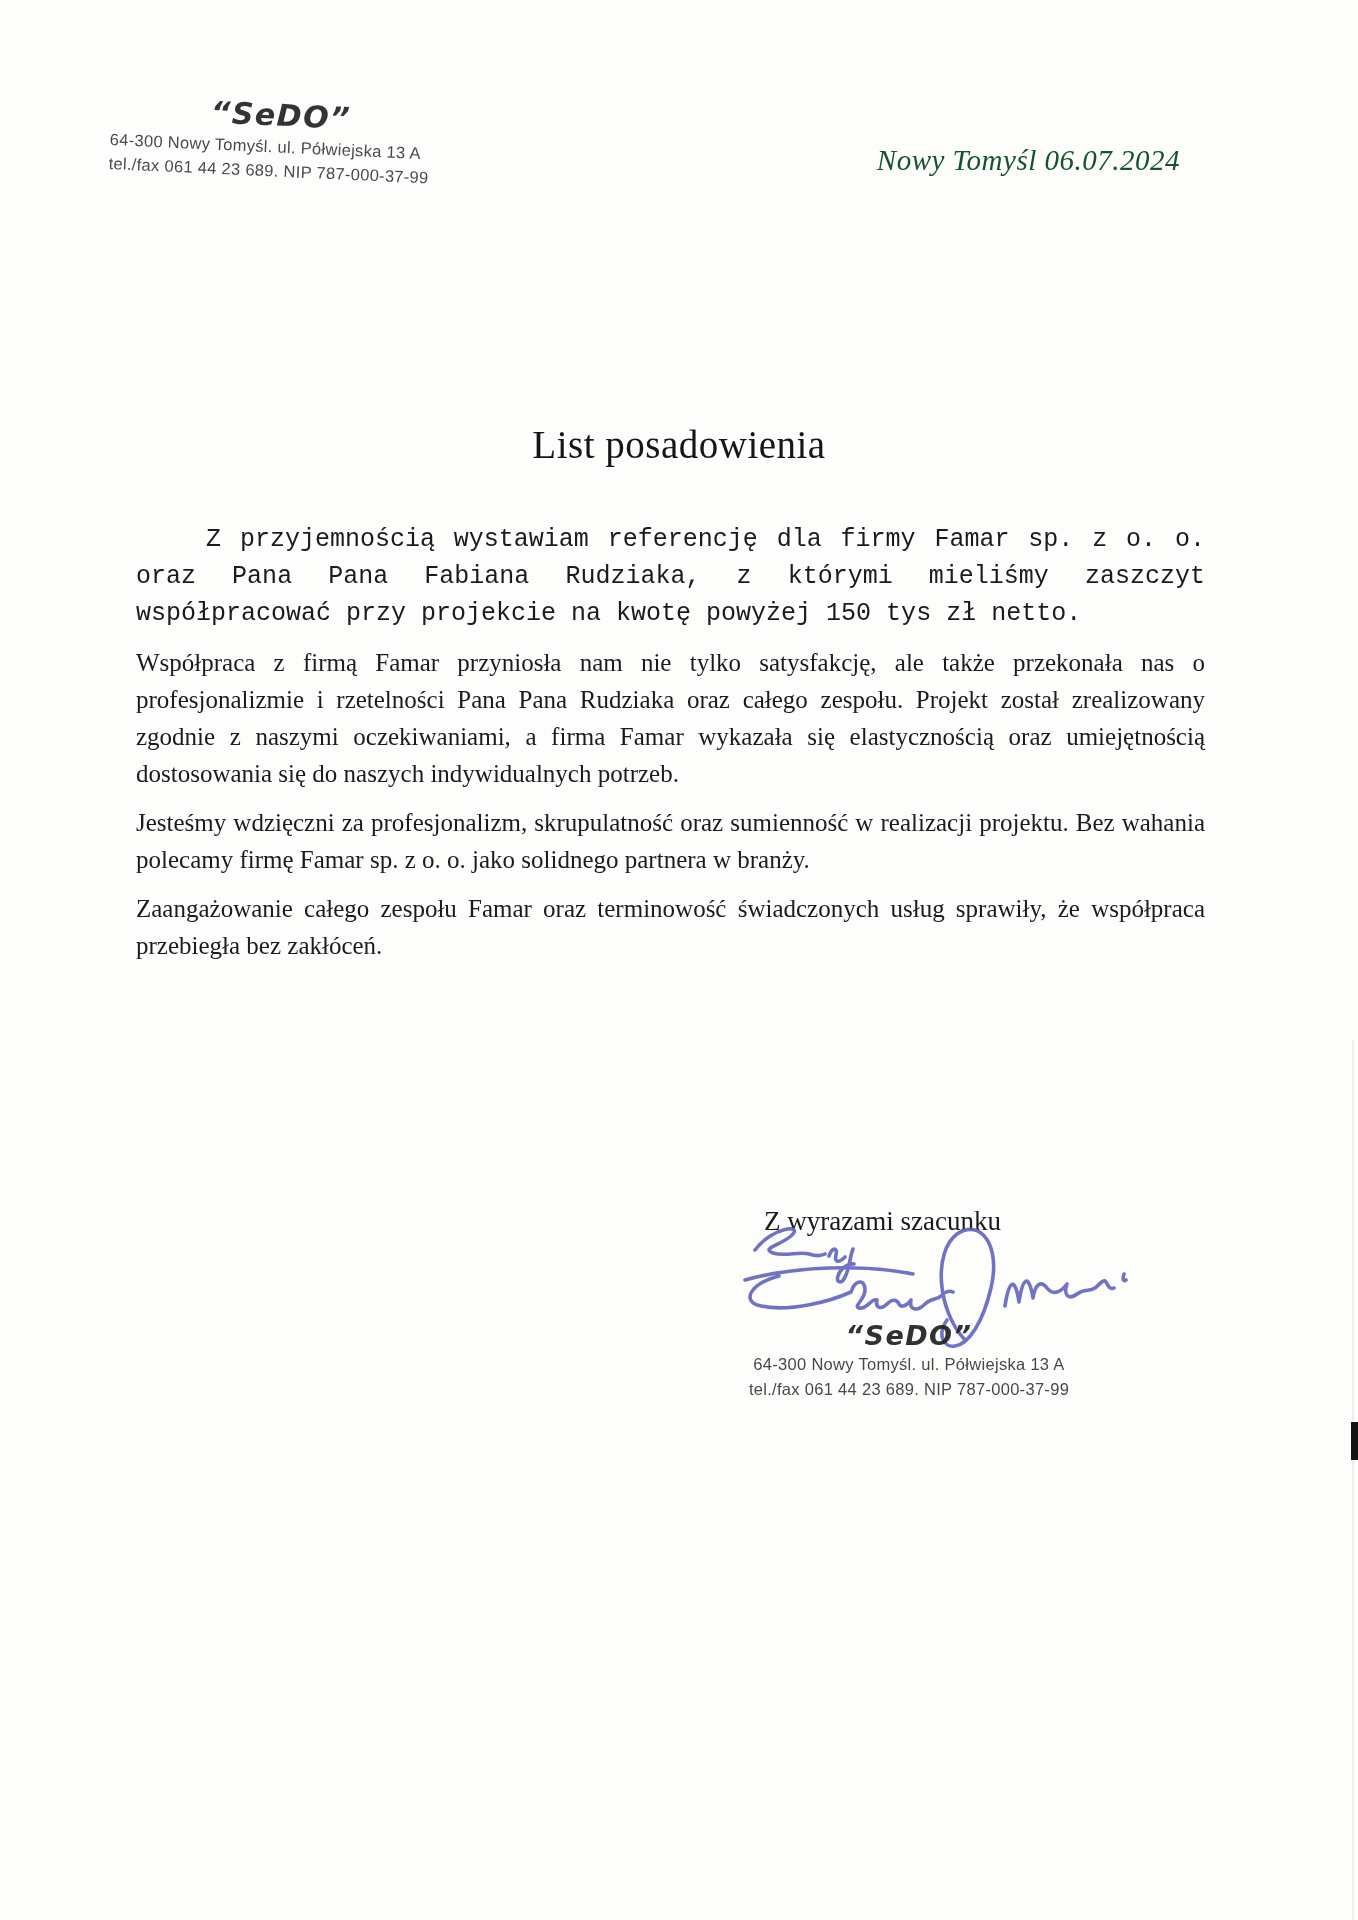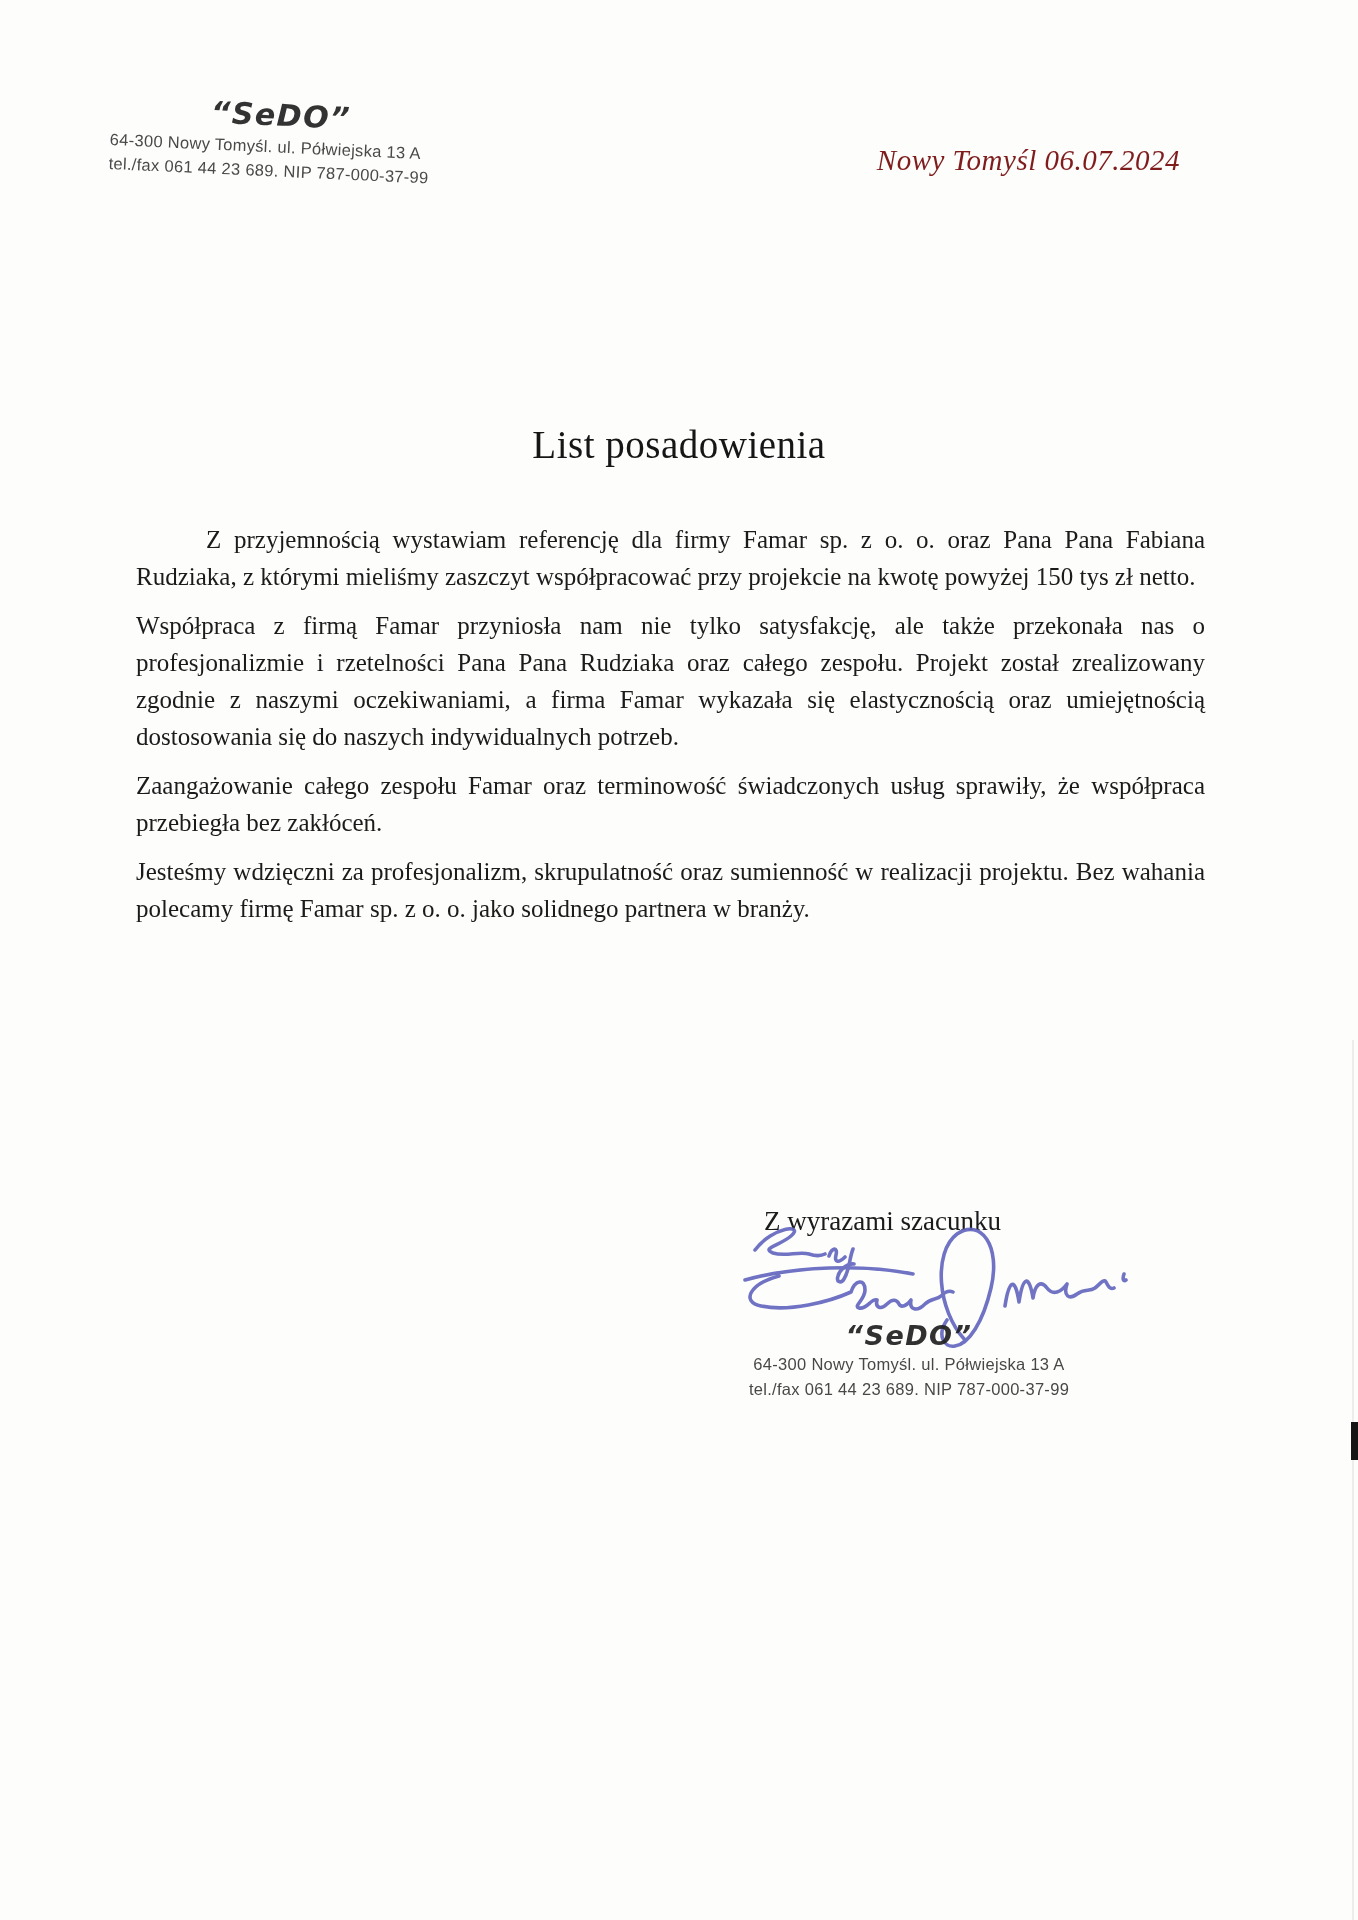--- a/index.html
+++ b/index.html
@@ -18,33 +18,33 @@
     font-family:"DejaVu Sans", sans-serif; font-weight:bold; font-style:italic;
     font-size:30px; letter-spacing:1.5px; text-align:center; color:#222;
   }
   .stamp-top .stamp-name { margin-bottom:2px; }
   .stamp-line {
     font-family:"Liberation Sans", sans-serif; font-size:16.5px;
     letter-spacing:0.3px; white-space:nowrap; line-height:24px; color:#3a3a3a;
   }
   .date-line {
     position:absolute; top:144px; right:178px;
-    font-style:italic; font-size:29px; color:#7f1d1d; letter-spacing:0.5px;
+    font-style:italic; font-size:29px; color:#14532d; letter-spacing:0.5px;
   }
   .title {
     position:absolute; top:422px; left:0; width:100%;
     text-align:center; font-size:39px; font-weight:normal; color:#161616;
     letter-spacing:0.5px;
   }
   .letter-body {
     position:absolute; left:136px; top:521px; width:1069px;
     font-size:25px; line-height:37px; text-align:justify; color:#1b1b1b;
   }
   .letter-body p { margin-bottom:12px; }
-  .letter-body p.indent { text-indent:70px; }
+  .letter-body p.indent { text-indent:70px;font-family:Liberation Mono, monospace; }
   .closing {
     position:absolute; left:764px; top:1186px;
     font-size:27px; color:#1b1b1b;margin-top:20px;
   }
   .signature { position:absolute; left:733px; top:1218px; }
   .stamp-bottom {
     position:absolute; left:733px; top:1320px; width:352px;
     text-align:center; color:#2d2d2d; opacity:0.93;
   }
   .stamp-bottom .stamp-name { font-size:27px; margin-bottom:1px; }
@@ -70,22 +70,22 @@
     <div class="stamp-line">tel./fax 061 44 23 689. NIP 787-000-37-99</div>
   </div>
 
   <div class="date-line">Nowy Tomyśl 06.07.2024</div>
 
   <h1 class="title">List posadowienia</h1>
 
   <div class="letter-body" id="paragraphs">
       <p class="indent">Z przyjemnością wystawiam referencję dla firmy Famar sp. z o. o. oraz Pana Pana Fabiana Rudziaka, z którymi mieliśmy zaszczyt współpracować przy projekcie na kwotę powyżej 150 tys zł netto.</p>
       <p>Współpraca z firmą Famar przyniosła nam nie tylko satysfakcję, ale także przekonała nas o profesjonalizmie i rzetelności Pana Pana Rudziaka oraz całego zespołu. Projekt został zrealizowany zgodnie z naszymi oczekiwaniami, a firma Famar wykazała się elastycznością oraz umiejętnością dostosowania się do naszych indywidualnych potrzeb.</p>
+      <p>Jesteśmy wdzięczni za profesjonalizm, skrupulatność oraz sumienność w realizacji projektu. Bez wahania polecamy firmę Famar sp. z o. o. jako solidnego partnera w branży.</p>
       <p>Zaangażowanie całego zespołu Famar oraz terminowość świadczonych usług sprawiły, że współpraca przebiegła bez zakłóceń.</p>
-      <p>Jesteśmy wdzięczni za profesjonalizm, skrupulatność oraz sumienność w realizacji projektu. Bez wahania polecamy firmę Famar sp. z o. o. jako solidnego partnera w branży.</p>
     </div>
 
   <div class="closing">Z wyrazami szacunku</div>
 
   <svg class="signature" width="415" height="138" viewBox="0 0 415 138" fill="none">
     <g id="sig-strokes" stroke="#6165bd" stroke-width="3.6" stroke-linecap="round" stroke-linejoin="round" opacity="0.9">
       <path d="M22,32 C40,8 72,6 58,18 C46,28 28,30 40,35 C52,39 66,33 76,36 C82,38 88,38 92,36
                M96,38 c3,-9 9,-9 7,-1 c-2,8 3,8 9,2
                m8,-8 c-4,10 -3,20 -9,30 c-3,5 -8,3 -6,-3 c2,-7 10,-13 16,-12"></path>
       <path d="M12,62 C62,48 130,46 180,56

